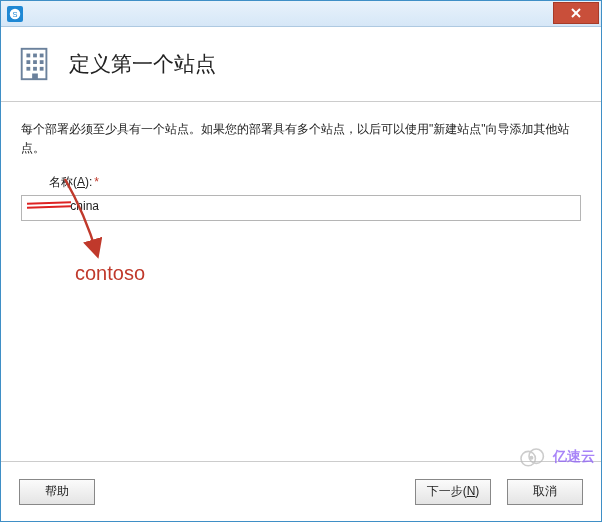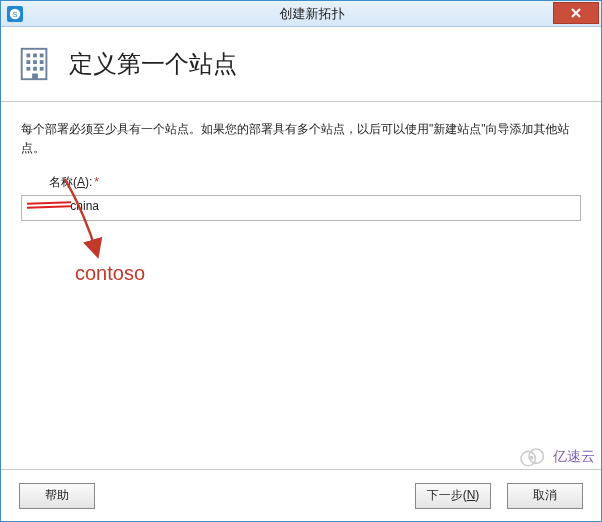--- a/index.html
+++ b/index.html
@@ -7,58 +7,57 @@
   .window { width: 602px; height: 522px; border: 1px solid #3f8fc6; display: flex; flex-direction: column; position: relative; }
   .titlebar { height: 26px; background: linear-gradient(#e8f2fb,#d6e7f7); display: flex; align-items: center; border-bottom: 1px solid #aec9e1; position: relative; }
   .app-icon { width: 16px; height: 16px; margin-left: 6px; background: #1f88d4; border-radius: 2px; display:flex; align-items:center; justify-content:center; }
   .app-icon svg { width:12px; height:12px; }
   .title-text { flex: 1; text-align: center; font-size: 13px; color: #1a1a1a; }
   .close-btn { width: 46px; height: 22px; background: #c94f3a; color:#fff; display:flex; align-items:center; justify-content:center; position:absolute; right:2px; top:1px; border:1px solid #a63b29; }
   .close-btn svg { width:10px; height:10px; stroke:#fff; stroke-width:2; }
   .header { display:flex; align-items:center; padding: 18px 22px 18px 14px; border-bottom:1px solid #ccc; }
   .building-icon { width:40px; height:38px; margin-right:14px; position:relative; }
   .building-icon svg { width:100%; height:100%; }
-  .header-title { font-size: 24px; color:#222; font-weight: 400; }
+  .header-title { font-size: 21px; color:#222; font-weight: 400; }
   .body { flex:1; padding: 18px 20px 10px 20px; position:relative; }
   .intro { font-size:12px; color:#222; line-height:1.6; margin-bottom:16px; }
   .field-label { font-size:12px; color:#222; margin-bottom:4px; display:inline-block;margin-left:28px; }
   .field-label .underline { text-decoration: underline; }
   .req { color:#c0392b; margin-left:2px; }
   .text-input { width:100%; height:26px; border:1px solid #b5b5b5; padding:2px 6px; font-size:12px; background:#fff; }
   .name-block { margin-bottom:14px; }
   .name-value { position:relative; }
   .strike { position:absolute; left:6px; top:7px; width:44px; height:8px; }
   .strike::before, .strike::after { content:""; position:absolute; left:0; right:0; height:2px; background:#d22; transform: rotate(-2deg); }
   .strike::after { top:4px; }
   .name-input-display { position:absolute; left:6px; top:4px; font-size:12px; color:#222; pointer-events:none; }
   .desc-block { margin-bottom:8px; }
   .desc-area { width:100%; height:30px; border:1px solid #c9c9c9; background:#fff; }
   .annotation { position:absolute; left:74px; top:160px; color:#c0392b; font-size:20px; pointer-events:none; }
   .arrow-svg { position:absolute; left:54px; top:72px; width:60px; height:90px; pointer-events:none; }
-  .footer { height:52px; border-top:1px solid #ccc; display:flex; align-items:center; padding:0 18px; background:#fff; }
+  .footer { height:60px; border-top:1px solid #ccc; display:flex; align-items:center; padding:0 18px; background:#fff; }
   .btn { height:26px; min-width:76px; border:1px solid #888; background:linear-gradient(#fbfbfb,#e4e4e4); font-size:12px; color:#222; padding:0 10px; cursor:pointer; }
   .btn .underline { text-decoration: underline; }
   .footer .spacer { flex:1; }
   .footer .btn + .btn { margin-left:16px; }
   .watermark { position:absolute; right:6px; bottom:54px; opacity:0.75; display:flex; align-items:center; gap:4px; }
   .watermark .logo { width:32px; height:20px; }
-  .watermark-text { font-size:14px; color:#4c1d95; font-family: "SimHei", sans-serif; }
+  .watermark-text { font-size:14px; color:#8b5cf6; font-family: "SimHei", sans-serif; font-weight: bold; }
 </style>
 </head>
 <body>
 
 <div class="window">
   <div class="titlebar">
     <div class="app-icon">
       <svg viewBox="0 0 16 16">
           <circle cx="8" cy="8" r="7" fill="#fff"></circle>
           <text x="8" y="12" text-anchor="middle" font-size="10" fill="#1f88d4" font-family="Arial">S</text>
         </svg>
     </div>
-    <div class="title-text">创建新拓扑</div>
     <div class="close-btn">
       <svg viewBox="0 0 10 10">
           <line x1="1" y1="1" x2="9" y2="9"></line>
           <line x1="9" y1="1" x2="1" y2="9"></line>
         </svg>
     </div>
   </div>
 
   <div class="header">
     <div class="building-icon">

